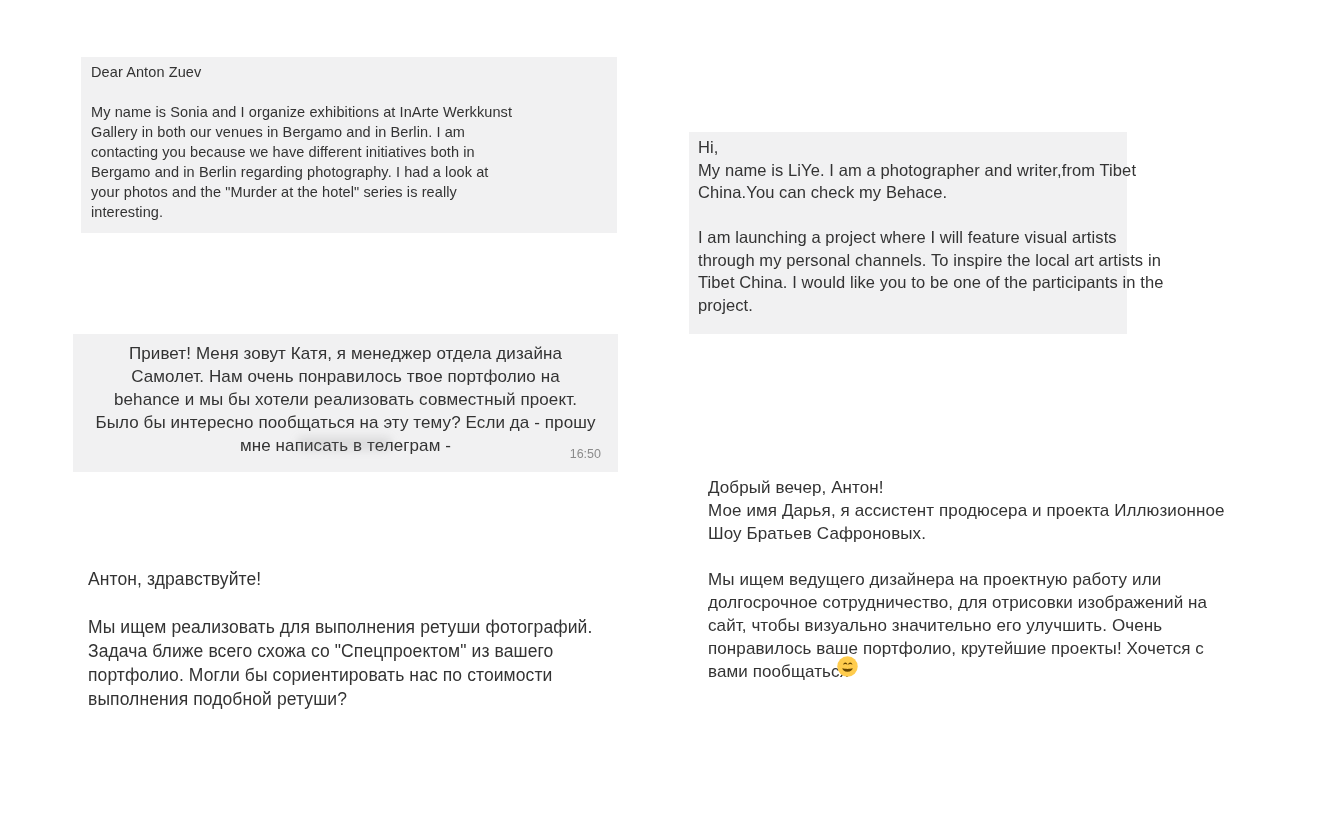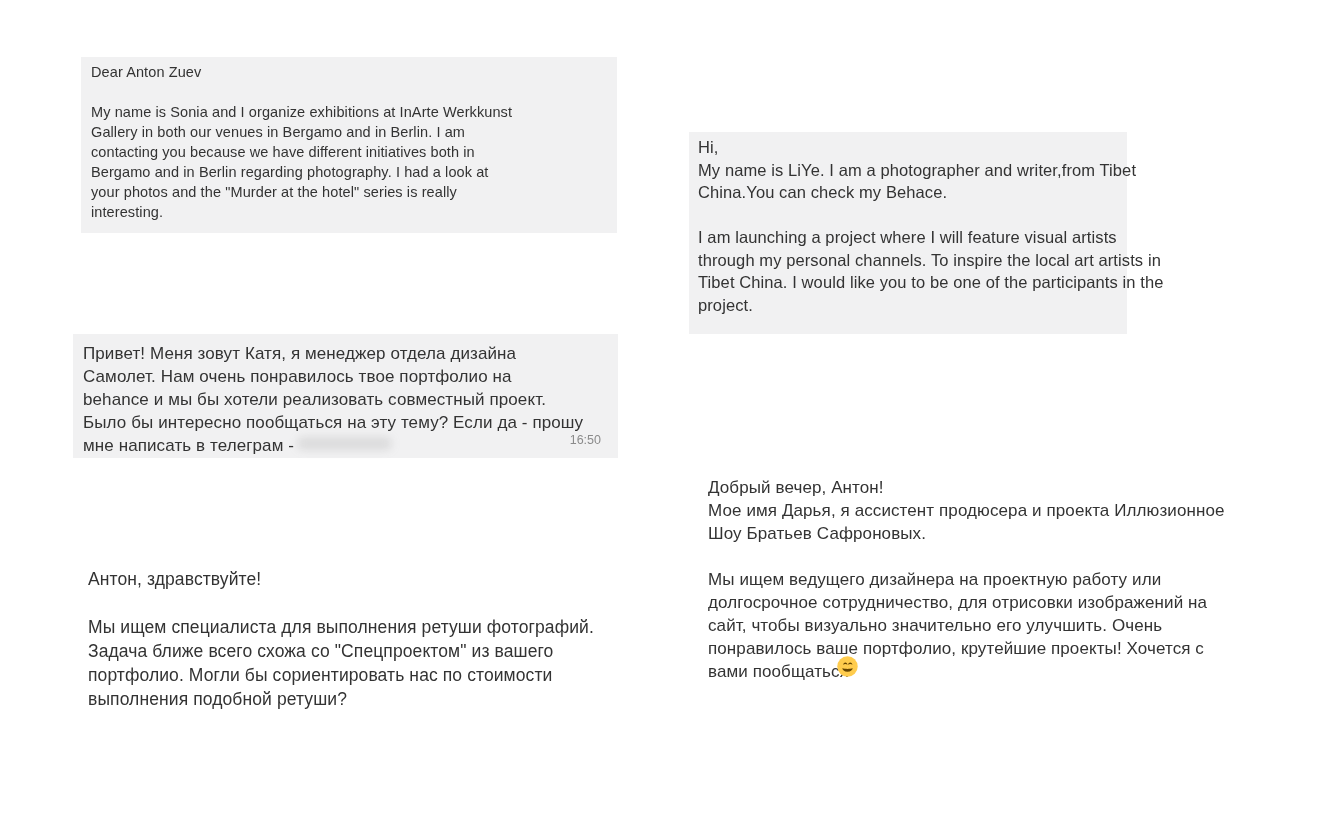--- a/index.html
+++ b/index.html
@@ -21,21 +21,21 @@
     white-space: pre;
     letter-spacing: 0.1px;
   }
   
   .m1 { left: 81px; top: 57px; width: 536px; height: 176px; padding: 5px 10px; }
   .m1 .msg-text { font-size: 14.5px; line-height: 20px; }
   
   .m2 { left: 689px; top: 132px; width: 438px; height: 202px; padding: 4px 9px; }
   .m2 .msg-text { font-size: 16.5px; line-height: 22.5px; }
   
-  .m3 { left: 73px; top: 334px; width: 545px; height: 124px; padding: 8px 10px; }
+  .m3 { left: 73px; top: 334px; width: 545px; height: 138px; padding: 8px 10px; text-align: center; }
   .m3 .msg-text { font-size: 17px; line-height: 23px; }
   .timestamp {
     position: absolute;
     right: 17px;
     bottom: 11px;
     font-size: 12.5px;
     color: var(--timestamp, #8b8b8b);
   }
   .redaction {
     position: absolute;
@@ -95,21 +95,21 @@
 behance и мы бы хотели реализовать совместный проект.
 Было бы интересно пообщаться на эту тему? Если да - прошу
 мне написать в телеграм -</div>
     <div class="redaction"></div>
     <div class="timestamp">16:50</div>
   </div>
 
   <div class="m4">
     <div class="msg-text">Антон, здравствуйте!
 
-Мы ищем специалиста для выполнения ретуши фотографий.
+Мы ищем реализовать для выполнения ретуши фотографий.
 Задача ближе всего схожа со "Спецпроектом" из вашего
 портфолио. Могли бы сориентировать нас по стоимости
 выполнения подобной ретуши?</div>
   </div>
 
   <div class="m5">
     <div class="msg-text">Добрый вечер, Антон!
 Мое имя Дарья, я ассистент продюсера и проекта Иллюзионное
 Шоу Братьев Сафроновых.
 

